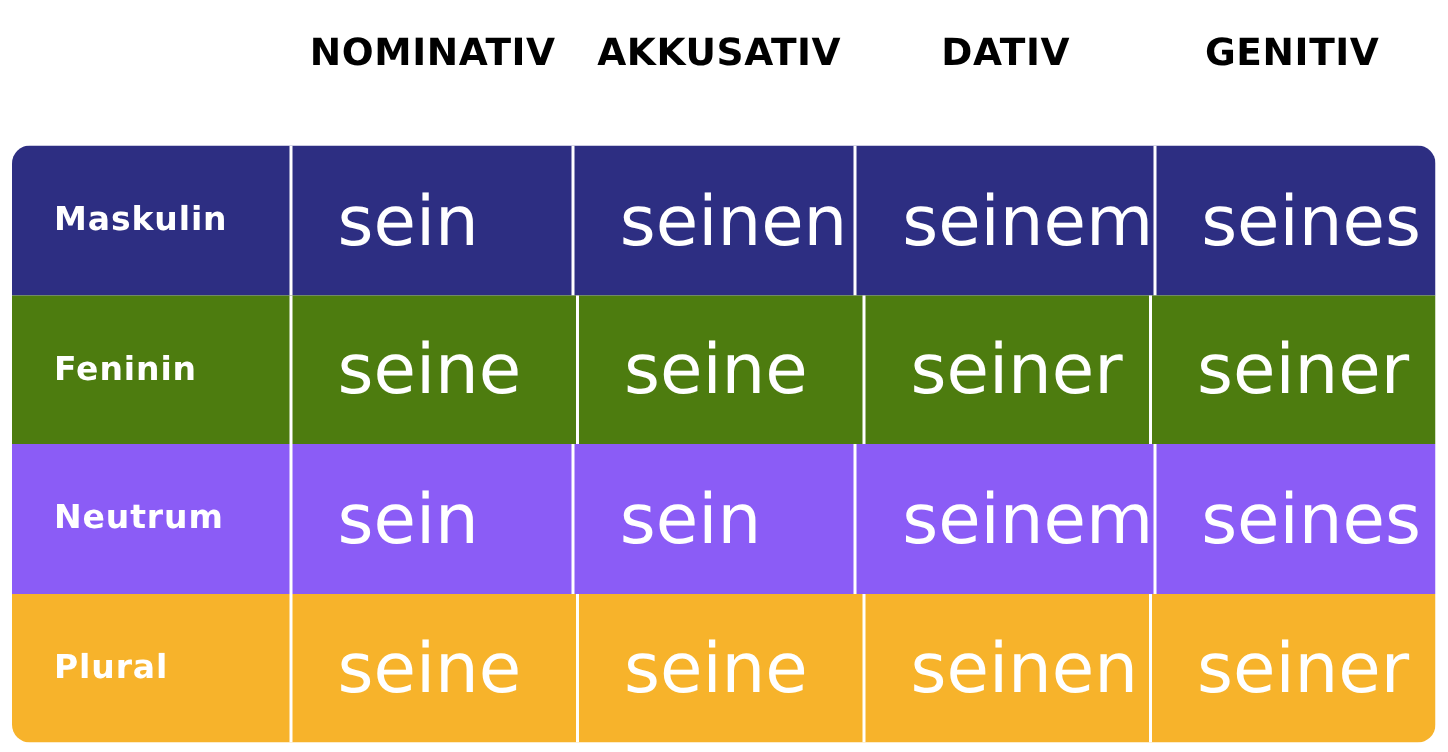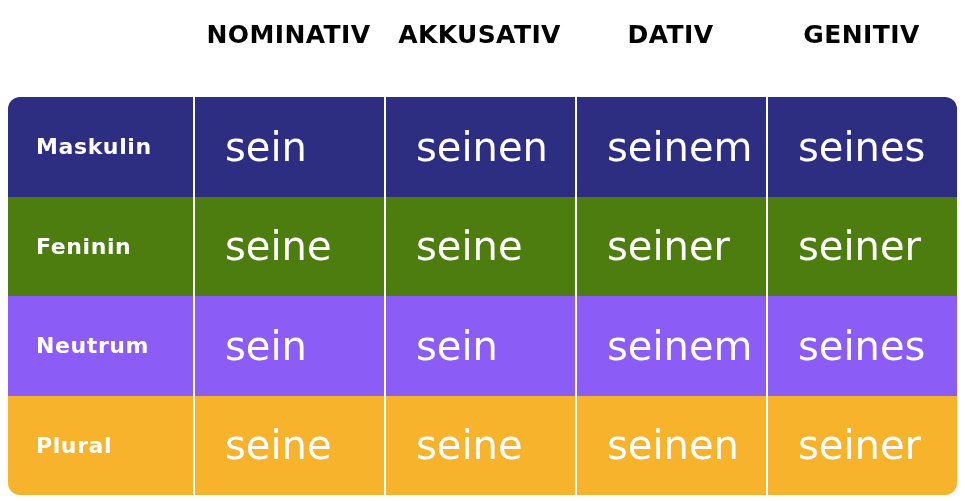--- a/index.html
+++ b/index.html
@@ -77,21 +77,21 @@
     white-space: nowrap;
   }
 
   .cell {
     flex: 1 1 0;
     display: flex;
     align-items: center;
     padding-left: 30px;
     box-sizing: border-box;
     border-left: 2px solid #ffffff;
-    font-size: 40px;
+    font-size: 46px;
     font-weight: 400;
     color: #ffffff;
     white-space: nowrap;
   }
 
   
   .row-maskulin { background: #2D2E82; }
   .row-feninin  { background: #4d7c0f; }
   .row-neutrum  { background: #8b5cf6; }
   .row-plural   { background: #F7B32B; }

